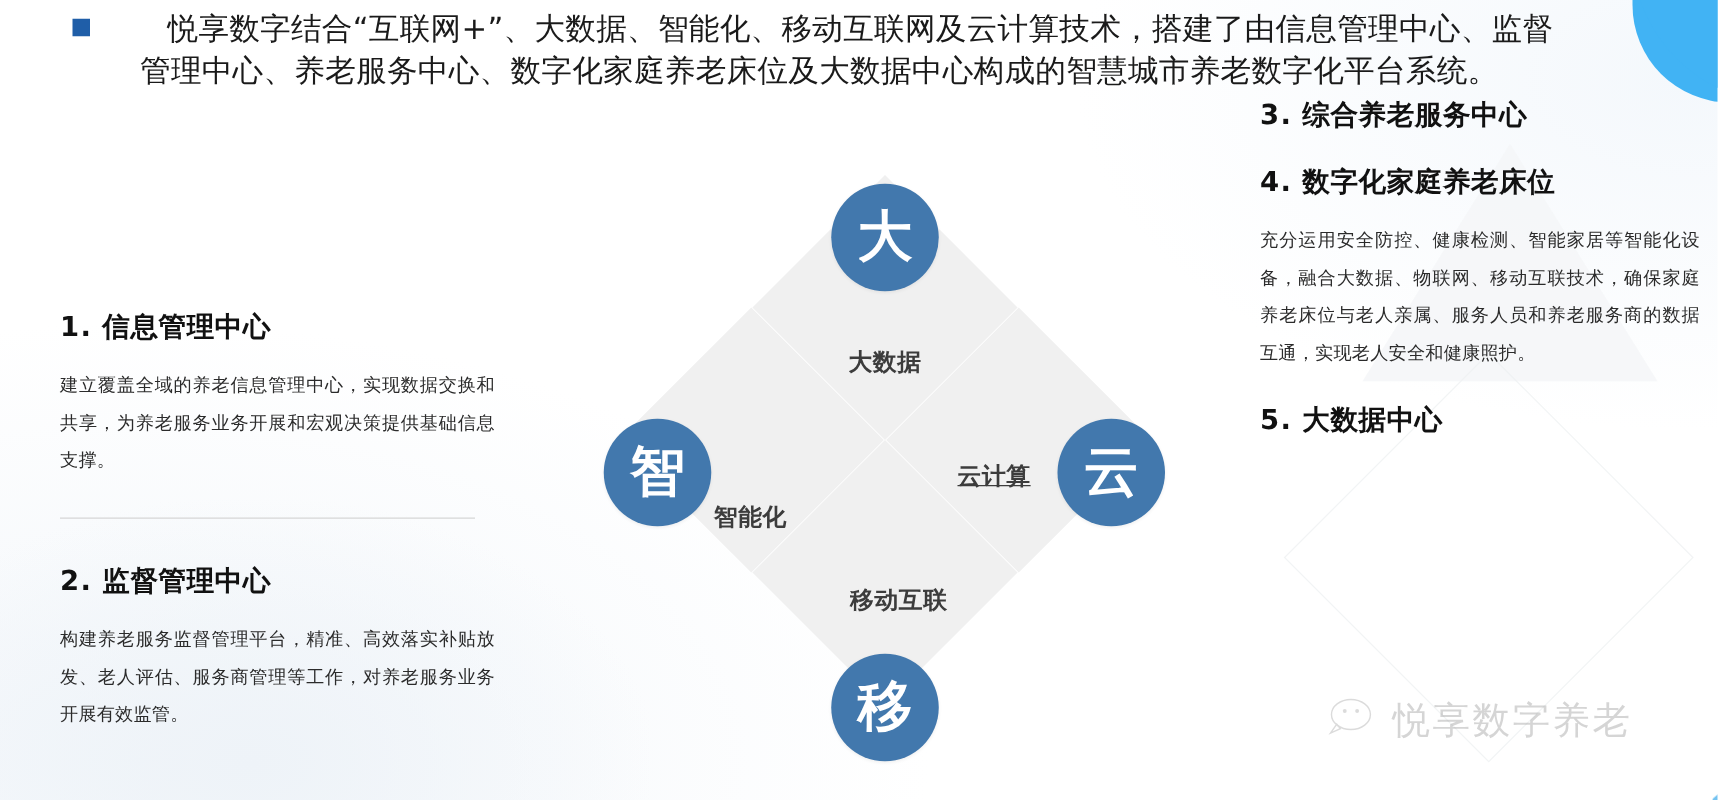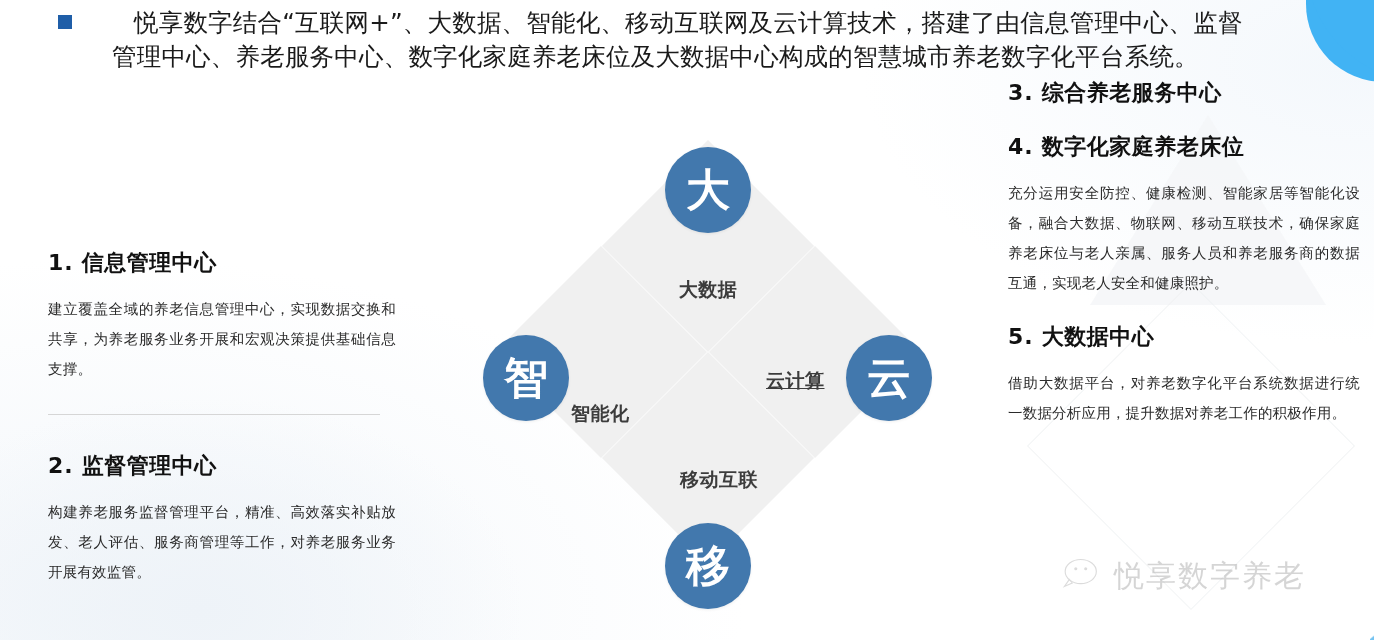--- a/index.html
+++ b/index.html
@@ -282,21 +282,20 @@
       <p class="sec-body">充分运用安全防控、健康检测、智能家居等智能化设备，融合大数据、物联网、移动互联技术，确保家庭养老床位与老人亲属、服务人员和养老服务商的数据互通，实现老人安全和健康照护。</p>
     </div>
 
     <div class="gap-2"></div>
 
     <div>
       <h2 class="sec-title">
         <span class="num">5.</span>
         <span>大数据中心</span>
       </h2>
-      <p class="sec-body">借助大数据平台，对养老数字化平台系统数据进行统一数据分析应用，提升数据对养老工作的积极作用。</p>
     </div>
 
   </div>
 
   <div class="diagram">
     <div class="quad top"></div>
     <div class="quad left"></div>
     <div class="quad right"></div>
     <div class="quad bottom"></div>
 

